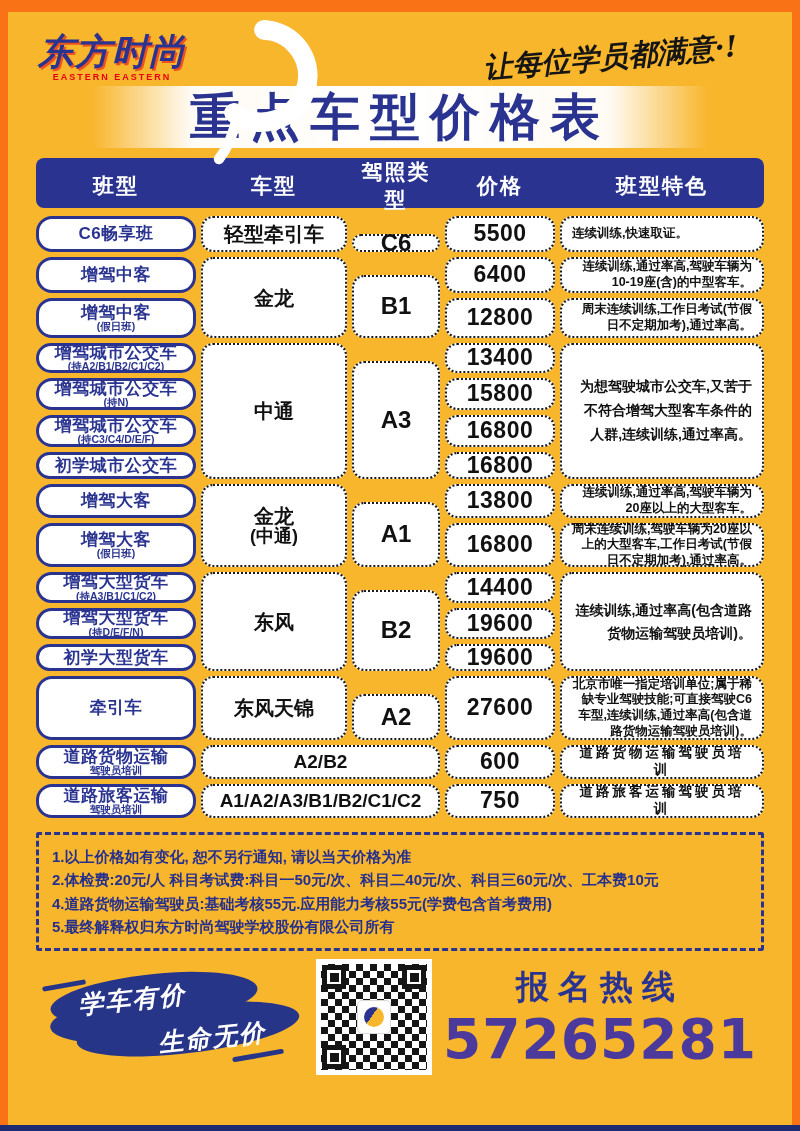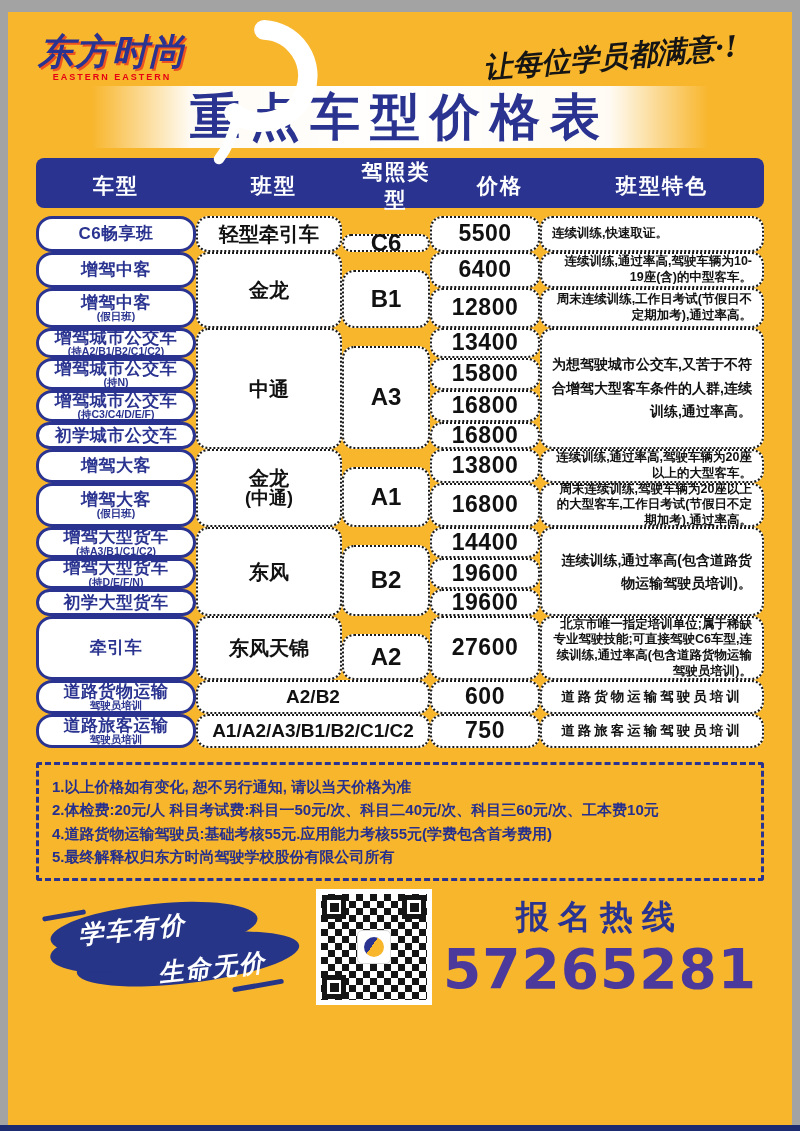--- a/index.html
+++ b/index.html
@@ -1,17 +1,17 @@
 <!DOCTYPE html>
 <html><head>
 <meta charset="utf-8">
 <style>
   html,body{margin:0;padding:0;background:#e9e9e9;}
   *{box-sizing:border-box;}
-  .page{position:relative;width:800px;height:1131px;margin:0 auto;background:#a3a3a3;overflow:hidden;
+  .page{position:relative;width:800px;height:1131px;margin:0 auto;background:#f97316;overflow:hidden;
         font-family:"Liberation Sans","DejaVu Sans",sans-serif;}
   .poster{position:absolute;left:8px;right:8px;top:12px;bottom:6px;background:#F8B62D;padding:0 28px;}
   .bottom-bar{position:absolute;left:0;right:0;bottom:0;height:6px;background:#1d2b70;}
 
   
   .top-row{display:flex;justify-content:space-between;align-items:flex-start;padding-top:12px;height:74px;position:relative;}
   .logo{position:relative;width:300px;height:72px;}
   .logo-swoosh{position:absolute;left:168px;top:-8px;}
   .logo-text{position:absolute;left:2px;top:10px;text-align:center;}
   .logo-cn{color:#2A3490;font-size:36px;font-weight:900;font-style:italic;letter-spacing:1px;
@@ -26,21 +26,21 @@
   .title{font-size:50px;font-weight:900;color:#2A3490;letter-spacing:10px;white-space:nowrap;}
 
   
   .table-head{display:grid;grid-template-columns:160px 146px 88px 110px 1fr;gap:5px;
       background:#2A3490;border-radius:8px;height:50px;align-items:center;margin-top:4px;}
   .table-head span{color:#ffffff;font-size:21px;font-weight:900;text-align:center;letter-spacing:2px;}
 
   
   .price-grid{display:grid;grid-template-columns:160px 146px 88px 110px 1fr;
       grid-template-rows:36px 36px 40px 30px 32px 32px 27px 34px 44px 31px 31px 27px 64px 34px 34px;
-      margin-top:8px;}
+      gap:5px;margin-top:8px;}
   .cell{background:#fff;display:flex;flex-direction:column;align-items:center;justify-content:center;border-radius:12px;min-width:0;}
   .class-cell{border:3px solid #2A3490;border-radius:16px;color:#2A3490;font-weight:900;text-align:center;line-height:1.05;}
   .class-cell .main{font-size:17px;letter-spacing:.5px;}
   .class-cell .sub{font-size:10.5px;letter-spacing:0;}
   .sub:empty{display:none;}
   .data-cell{border:2px dotted #1b1b1b;color:#111;font-weight:bold;text-align:center;line-height:1.1;}
   .vehicle-cell{font-size:20px;}
   .vehicle-cell .sub{font-size:18px;}
   .vehicle-merged{font-size:19px;}
   .license-cell{font-size:24px;margin-top:18px;}
@@ -93,22 +93,22 @@
         </div>
       </div>
       <div class="slogan">让每位学员都满意·!</div>
     </div>
 
     <div class="title-band">
       <div class="title">重点车型价格表</div>
     </div>
 
     <div class="table-head">
+      <span>班型</span>
       <span>车型</span>
-      <span>班型</span>
       <span>驾照类型</span>
       <span>价格</span>
       <span>班型特色</span>
     </div>
 
     <div class="price-grid">
 
       <div class="cell class-cell" style="grid-area:1/1">
           <span class="main">C6畅享班</span>
         </div>

